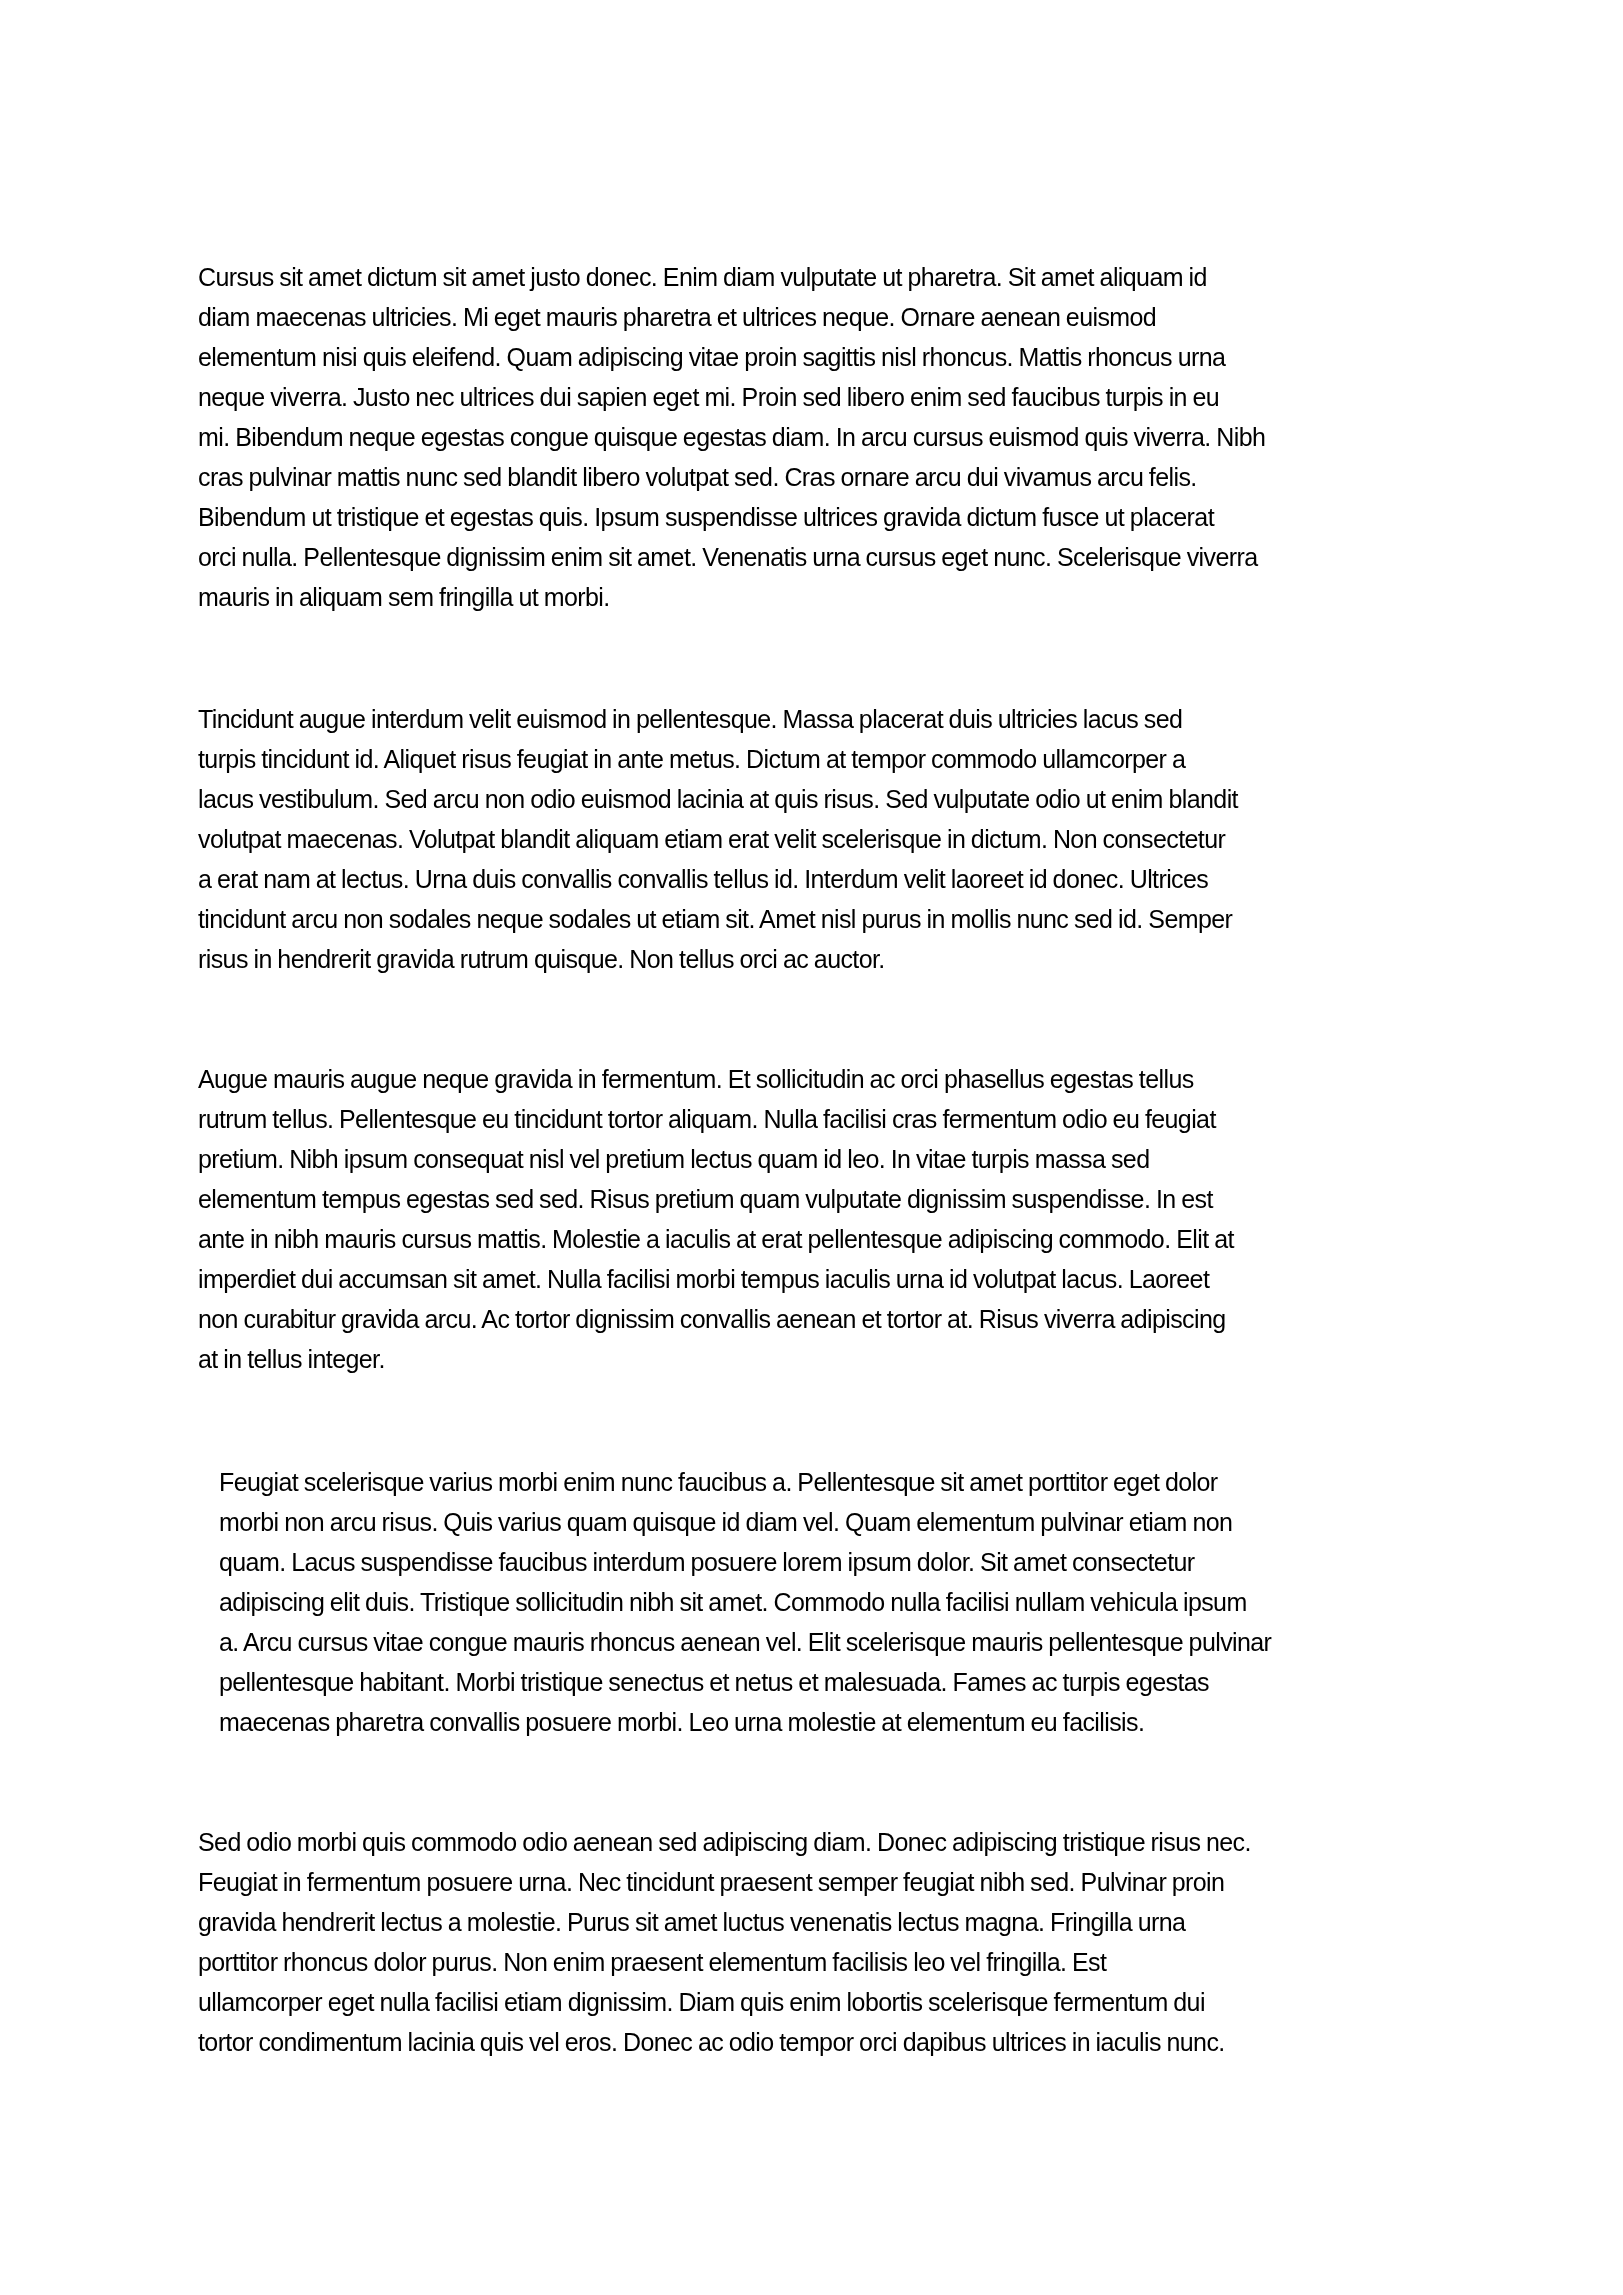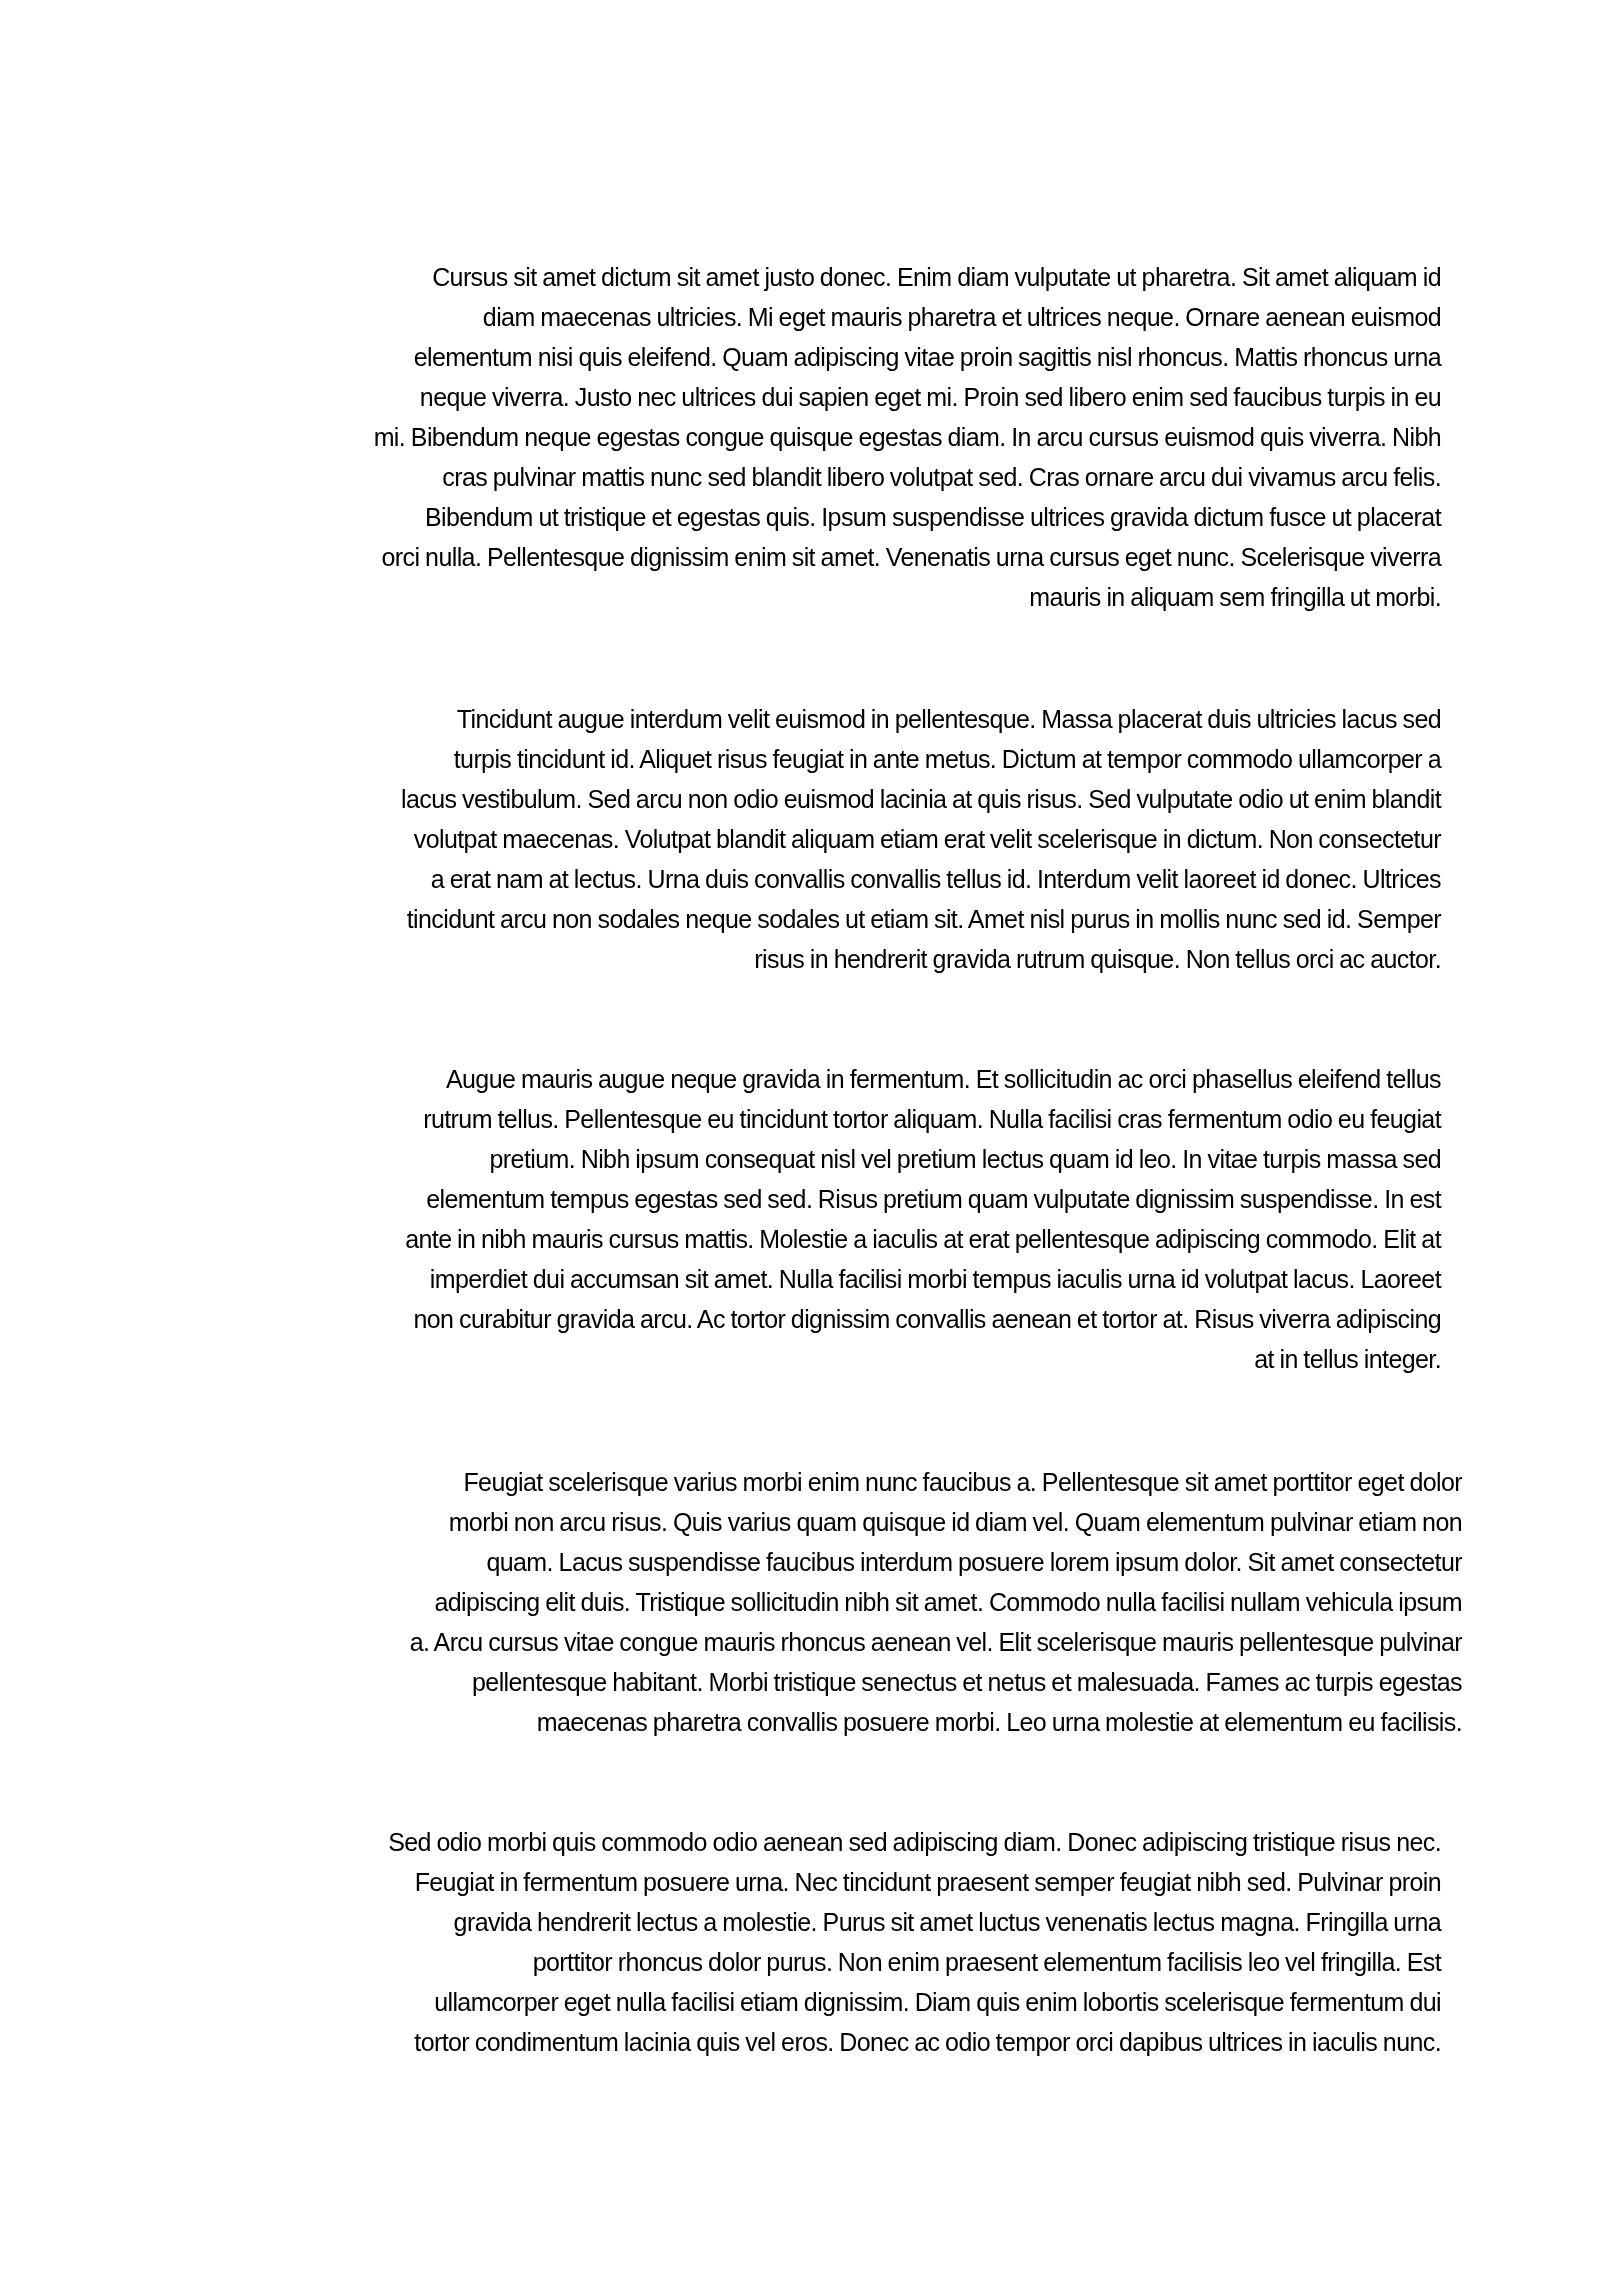--- a/index.html
+++ b/index.html
@@ -9,21 +9,20 @@
   .line {
     display: block;
     height: 40px;
     line-height: 40px;
     font-family: "Liberation Sans", sans-serif;
     font-size: 25px;
     color: #000000;
     white-space: nowrap;
     letter-spacing: -0.6px;
     word-spacing: -0.7px;
-    text-align: right;
   }
 </style>
 </head>
 <body>
 
 <div class="page">
 
   <div class="para" style="top:257px;">
     <span class="line">Cursus sit amet dictum sit amet justo donec. Enim diam vulputate ut pharetra. Sit amet aliquam id</span>
     <span class="line">diam maecenas ultricies. Mi eget mauris pharetra et ultrices neque. Ornare aenean euismod</span>
@@ -40,21 +39,21 @@
     <span class="line">Tincidunt augue interdum velit euismod in pellentesque. Massa placerat duis ultricies lacus sed</span>
     <span class="line">turpis tincidunt id. Aliquet risus feugiat in ante metus. Dictum at tempor commodo ullamcorper a</span>
     <span class="line">lacus vestibulum. Sed arcu non odio euismod lacinia at quis risus. Sed vulputate odio ut enim blandit</span>
     <span class="line">volutpat maecenas. Volutpat blandit aliquam etiam erat velit scelerisque in dictum. Non consectetur</span>
     <span class="line">a erat nam at lectus. Urna duis convallis convallis tellus id. Interdum velit laoreet id donec. Ultrices</span>
     <span class="line">tincidunt arcu non sodales neque sodales ut etiam sit. Amet nisl purus in mollis nunc sed id. Semper</span>
     <span class="line">risus in hendrerit gravida rutrum quisque. Non tellus orci ac auctor.</span>
   </div>
 
   <div class="para" style="top:1059px;">
-    <span class="line">Augue mauris augue neque gravida in fermentum. Et sollicitudin ac orci phasellus eleifend tellus</span>
+    <span class="line">Augue mauris augue neque gravida in fermentum. Et sollicitudin ac orci phasellus egestas tellus</span>
     <span class="line">rutrum tellus. Pellentesque eu tincidunt tortor aliquam. Nulla facilisi cras fermentum odio eu feugiat</span>
     <span class="line">pretium. Nibh ipsum consequat nisl vel pretium lectus quam id leo. In vitae turpis massa sed</span>
     <span class="line">elementum tempus egestas sed sed. Risus pretium quam vulputate dignissim suspendisse. In est</span>
     <span class="line">ante in nibh mauris cursus mattis. Molestie a iaculis at erat pellentesque adipiscing commodo. Elit at</span>
     <span class="line">imperdiet dui accumsan sit amet. Nulla facilisi morbi tempus iaculis urna id volutpat lacus. Laoreet</span>
     <span class="line">non curabitur gravida arcu. Ac tortor dignissim convallis aenean et tortor at. Risus viverra adipiscing</span>
     <span class="line">at in tellus integer.</span>
   </div>
 
   <div class="para" style="top:1462px;margin-left:21px;">

